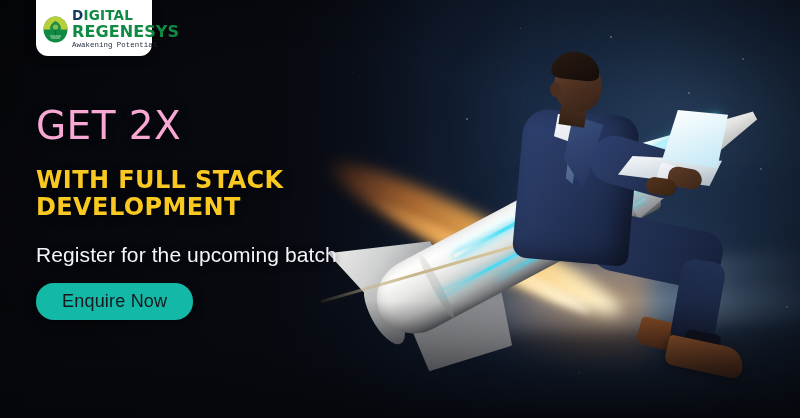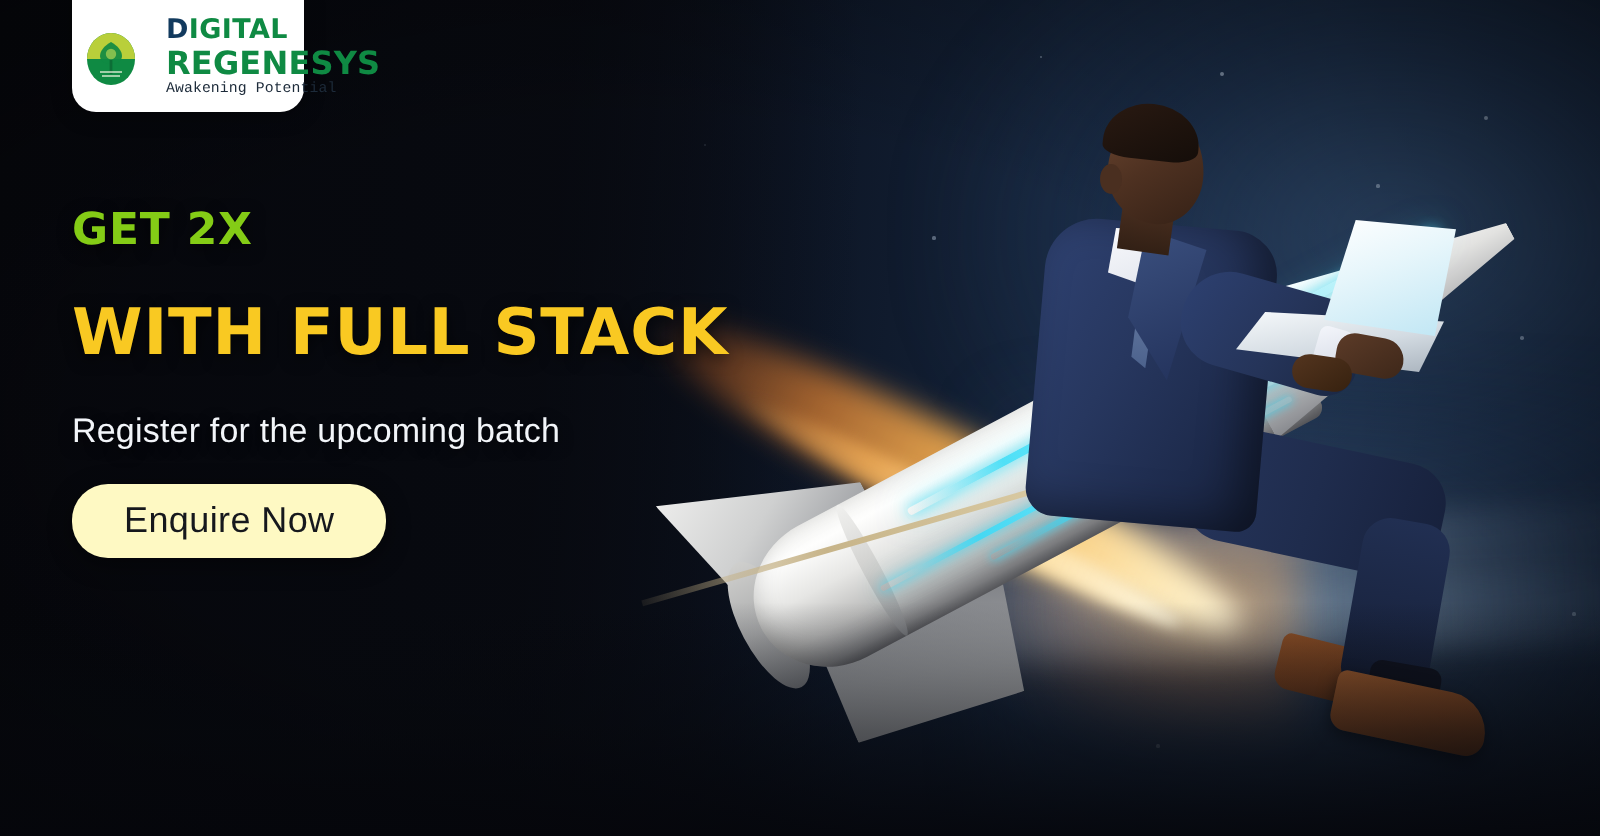--- a/index.html
+++ b/index.html
@@ -62,21 +62,21 @@
   .logo-card{
     position:absolute;left:36px;top:-12px;
     width:116px;height:68px;
     background:#ffffff;
     border-radius:12px;
     display:flex;align-items:flex-end;
     padding:0 7px 7px 7px;
     box-shadow:0 2px 10px rgba(0,0,0,.35);
     z-index:12;
   }
-  .logo-inner{display:flex;align-items:center;gap:15px;width:100%;}
+  .logo-inner{display:flex;align-items:center;gap:4px;width:100%;}
   .emblem{
     width:25px;height:27px;flex:0 0 25px;position:relative;
   }
   .logo-text{display:flex;flex-direction:column;line-height:1;}
   .lt-digital{
     font-size:13.5px;font-weight:bold;letter-spacing:.2px;
     color:#0f8a43;
     font-family:"DejaVu Sans", sans-serif;
   }
   .lt-digital .d0{color:#123a5e;}
@@ -86,51 +86,51 @@
     font-family:"DejaVu Sans", sans-serif;
   }
   .lt-tag{
     font-size:7.4px;color:#1d2b3a;margin-top:2px;letter-spacing:.05px;
     font-family:Liberation Mono, monospace;
   }
 
   
   .copy{position:absolute;left:36px;top:104px;z-index:10;}
   .h-white{
-    color:#84cc16;
-    font-weight:bold;
-    font-size:22px;
+    color:#f9a8d4;
+    font-weight:normal;
+    font-size:39px;
     line-height:1.12;
     letter-spacing:.4px;
     font-family:"DejaVu Sans", sans-serif;
     text-shadow:0 2px 8px rgba(0,0,0,.6);
     margin:0;
   }
   .h-yellow{
     color:#f9c922;
     font-weight:bold;
-    font-size:32px;
+    font-size:24px;
     line-height:1.14;
     letter-spacing:.4px;
     font-family:"DejaVu Sans", sans-serif;
     text-shadow:0 2px 8px rgba(0,0,0,.6);
     margin:19px 0 0 0;
   }
   .subhead{
     color:#f2f5f9;
-    font-size:17px;
+    font-size:21px;
     font-weight:normal;
     letter-spacing:.1px;
     margin:22px 0 0 0;
     text-shadow:0 2px 7px rgba(0,0,0,.65);
   }
   .cta{
     display:inline-block;
     margin-top:16px;
-    background:#fef9c3;
+    background:#14b8a6;
     color:#16181d;
     border:none;
     border-radius:18px;
     padding:8px 26px;
     font-size:18px;
     letter-spacing:.2px;
     cursor:pointer;
     font-family:"Liberation Sans", sans-serif;
     box-shadow:0 3px 12px rgba(0,0,0,.45);
   }
@@ -461,20 +461,21 @@
       </span>
     </div>
   </div>
 
   <div class="copy">
     <div class="h-white">
       <div>GET 2X</div>
     </div>
     <div class="h-yellow">
       <div>WITH FULL STACK</div>
+      <div>DEVELOPMENT</div>
     </div>
     <div class="subhead">Register for the upcoming batch</div>
     <div>
       <button class="cta">Enquire Now</button>
     </div>
   </div>
 
 </div>
 
 </body></html>

